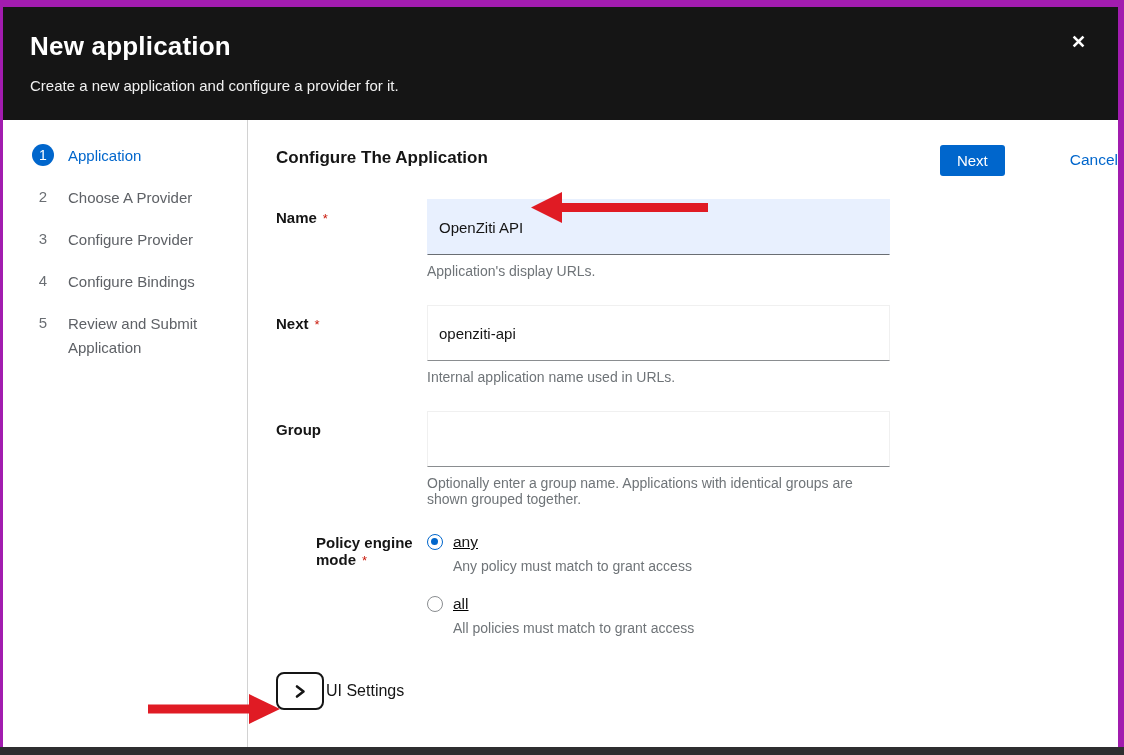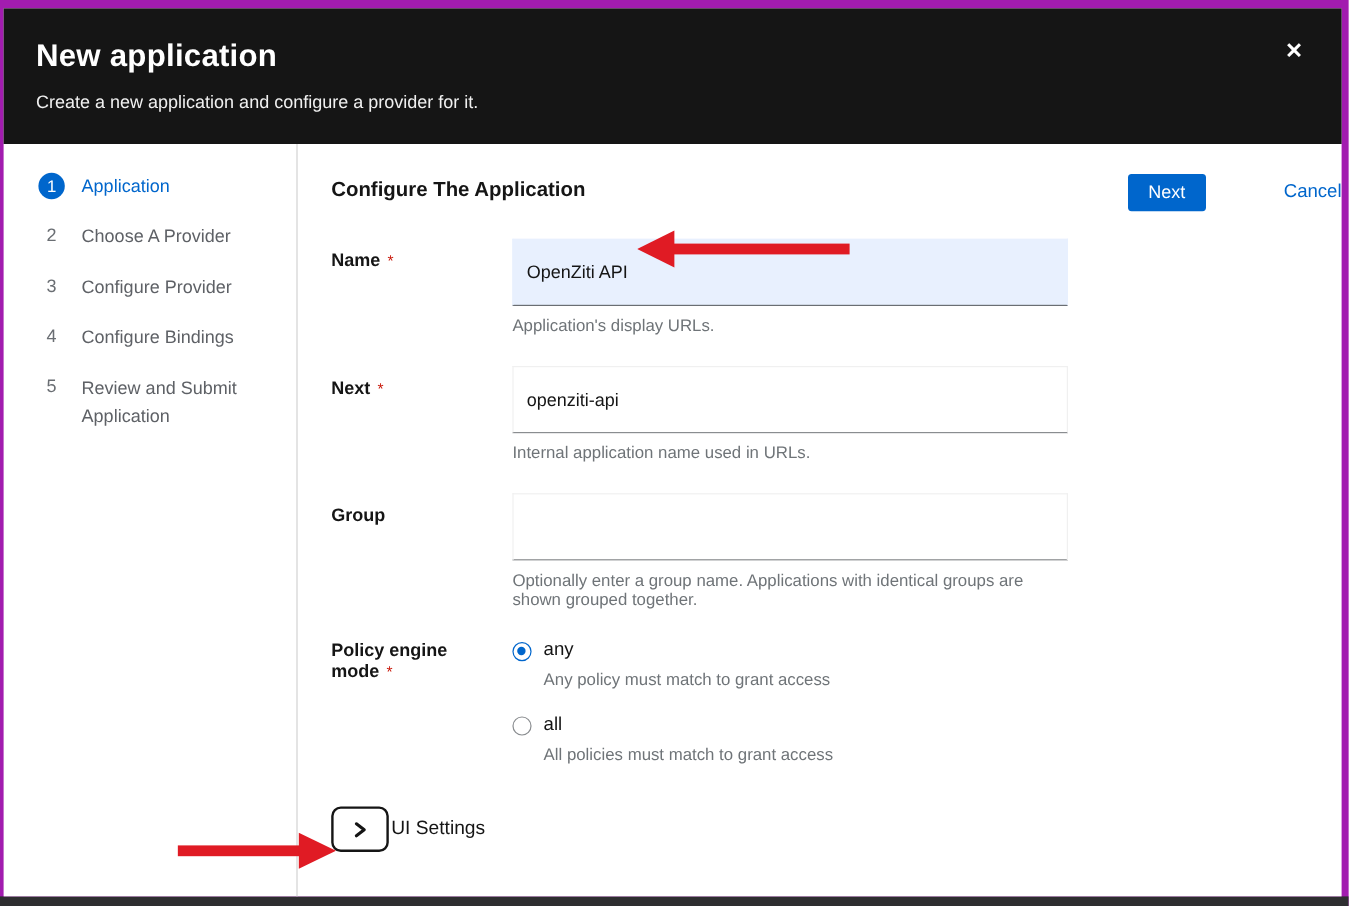--- a/index.html
+++ b/index.html
@@ -49,33 +49,33 @@
   }
   .step.active .step-label { color:#0066cc; }
 
   .wizard-right { flex:1; display:flex; flex-direction:row; min-width:0; }
   .wizard-main { flex:1; padding:28px 22px 0 28px; }
 
   .wizard-heading { font-size:17px; font-weight:600; color:#151515; margin-bottom:31px; }
 
   .form-row { display:grid; grid-template-columns:151px 1fr; margin-bottom:26px; }
   .form-label { padding-top:10px; font-size:15px; font-weight:600; color:#151515; }
-  .form-label.top { padding-top:1px; }
+  .form-label.top { padding-top:1px;margin-left:40px; }
   .required { color:#c9190b; font-size:13px; margin-left:6px; font-weight:400; }
 
   .text-input {
     width:100%; height:56px; padding:0 11px; font-size:15px; color:#151515;
     font-family:"Liberation Sans", sans-serif;
     background:#fff; border:1px solid #f0f0f0; border-bottom:1.6px solid #8a8d90;
     border-radius:0; outline:none;
   }
   .text-input.autofill { background:#e8f0fe; border-color:#e8f0fe; border-bottom-color:#6a6e73; }
   .helper { margin-top:8px; font-size:14px; color:#6f7478; }
 
-  .radio-option { display:flex; align-items:flex-end; }
+  .radio-option { display:flex; align-items:center;text-decoration:underline; }
   .radio-option + .helper { margin-left:26px; margin-top:7px; }
   .radio-option.second { margin-top:21px; }
   .radio {
     width:16px; height:16px; border-radius:50%; border:1px solid #8a8d90;
     background:#fff; display:inline-block; position:relative; cursor:pointer; flex:0 0 auto;
   }
   .radio[data-checked="true"] { border:1.5px solid #0066cc; }
   .radio[data-checked="true"]::after {
     content:""; position:absolute; left:3px; top:3px; width:7px; height:7px;
     border-radius:50%; background:#0066cc;

